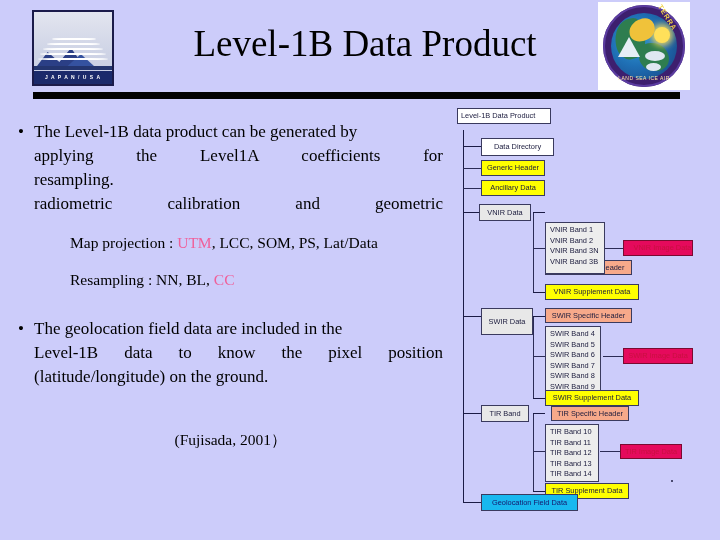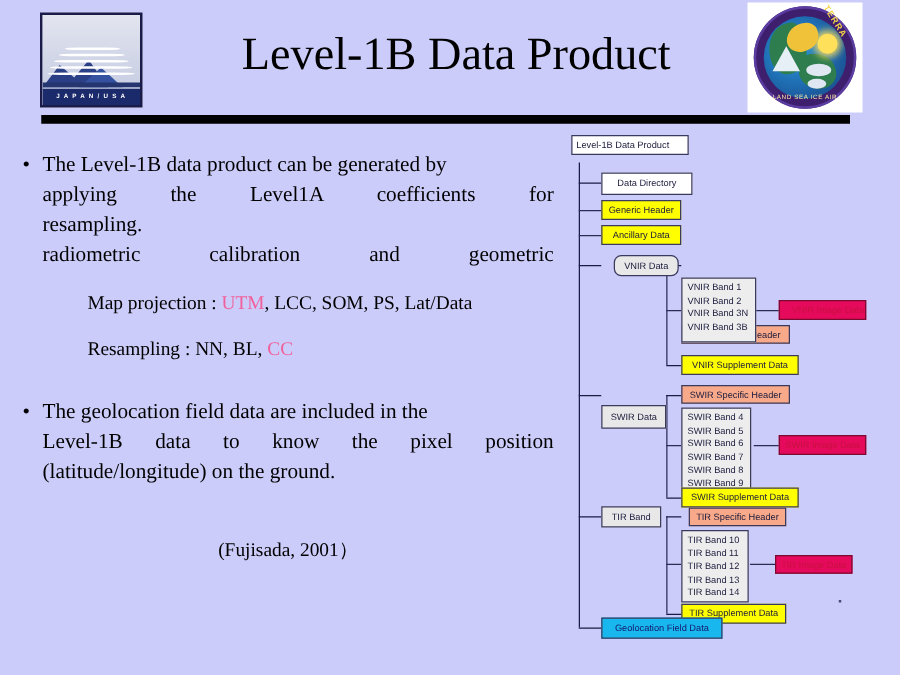--- a/index.html
+++ b/index.html
@@ -254,32 +254,32 @@
     <div class="ln h" style="left:145px;top:343px;width:20px;"></div>
 
     <div class="dotmark" style="left:216px;top:372px;"></div>
 
     <div class="node root" style="left:2px;top:0px;width:94px;height:16px;">Level-1B Data Product</div>
 
     <div class="node plain" style="left:26px;top:30px;width:73px;height:18px;justify-content:center;">Data Directory</div>
     <div class="node yellow" style="left:26px;top:52px;width:64px;height:16px;justify-content:center;">Generic Header</div>
     <div class="node yellow" style="left:26px;top:72px;width:64px;height:16px;justify-content:center;">Ancillary Data</div>
 
-    <div class="node gray" style="left:36px;top:96px;width:52px;height:17px;justify-content:center;border-radius:6px;">VNIR Data</div>
+    <div class="node gray" style="left:24px;top:96px;width:52px;height:17px;justify-content:center;">VNIR Data</div>
     <div class="node salmon" style="left:90px;top:112px;width:87px;height:15px;justify-content:center;margin-top:40px;">VNIR Specific Header</div>
     <div class="node bandbox" style="left:90px;top:114px;width:60px;height:52px;">
       <div>VNIR Band 1</div>
       <div>VNIR Band 2</div>
       <div>VNIR Band 3N</div>
       <div>VNIR Band 3B</div>
     </div>
     <div class="node crimson" style="left:168px;top:132px;width:70px;height:16px;justify-content:center;padding-left:12px;">VNIR Image Data</div>
     <div class="node yellow" style="left:90px;top:176px;width:94px;height:16px;justify-content:center;">VNIR Supplement Data</div>
 
-    <div class="node gray" style="left:26px;top:200px;width:52px;height:19px;justify-content:center;margin-top:16px;">SWIR Data</div>
+    <div class="node gray" style="left:26px;top:200px;width:52px;height:27px;justify-content:center;">SWIR Data</div>
     <div class="node salmon" style="left:90px;top:200px;width:87px;height:15px;justify-content:center;">SWIR Specific Header</div>
     <div class="node bandbox" style="left:90px;top:218px;width:56px;height:66px;">
       <div>SWIR Band 4</div>
       <div>SWIR Band 5</div>
       <div>SWIR Band 6</div>
       <div>SWIR Band 7</div>
       <div>SWIR Band 8</div>
       <div>SWIR Band 9</div>
     </div>
     <div class="node crimson" style="left:168px;top:240px;width:70px;height:16px;justify-content:center;">SWIR Image Data</div>

